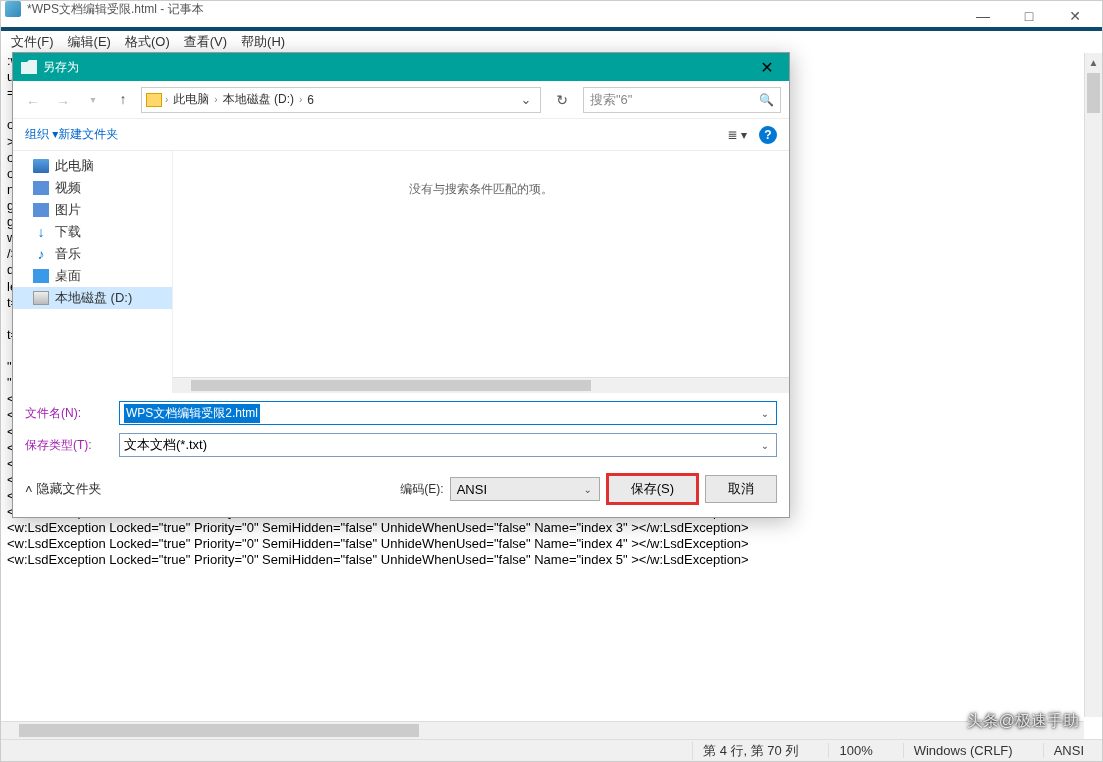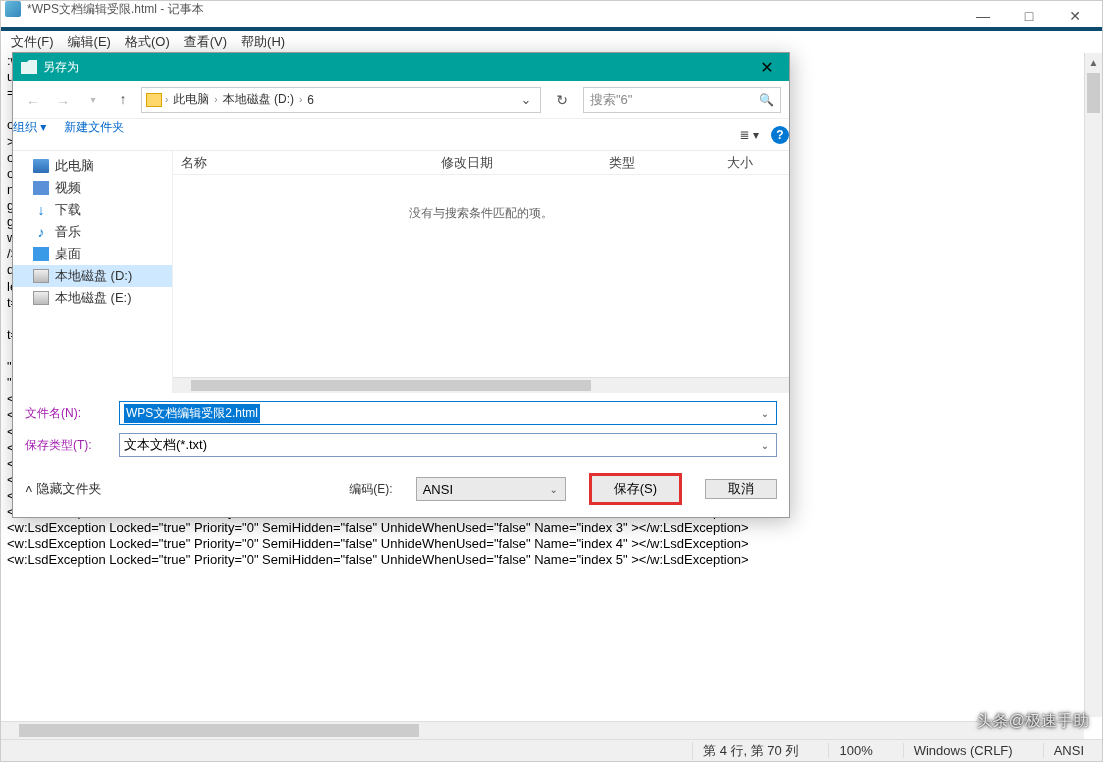--- a/index.html
+++ b/index.html
@@ -14,42 +14,42 @@
 .menubar span{font-size:13px;color:#333;padding:2px 4px}
 .content-area{flex:1;overflow:hidden;position:relative;background:#fff}
 .text-content{position:absolute;left:6px;right:22px;top:0;bottom:22px;font-family:Arial,sans-serif;font-size:15px;color:#000;line-height:1.24;white-space:nowrap;overflow:hidden}
 .text-line{display:block}
 .vscroll{position:absolute;right:0;top:0;bottom:22px;width:18px;background:#f0f0f0;border-left:1px solid #ddd}
 .vscroll-arrow{height:18px;display:flex;align-items:center;justify-content:center;color:#666;font-size:10px}
 .vscroll-thumb{position:absolute;left:2px;right:2px;top:20px;height:40px;background:#ccc}
 .hscroll{position:absolute;left:0;right:18px;bottom:0;height:18px;background:#f0f0f0;border-top:1px solid #ddd}
 .statusbar{height:22px;background:#f0f0f0;border-top:1px solid #ddd;display:flex;align-items:center;justify-content:flex-end;padding:0 8px;gap:20px;font-size:12px;color:#333}
 .sb-cell{padding:0 10px;border-left:1px solid #ddd}
-.watermark{position:absolute;right:14px;bottom:30px;font-size:16px;color:rgba(255,255,255,.85);text-shadow:0 0 4px rgba(0,0,0,.8),0 0 2px rgba(0,0,0,.9);pointer-events:none;z-index:500}
+.watermark{position:absolute;right:24px;bottom:30px;font-size:16px;color:rgba(255,255,255,.85);text-shadow:0 0 4px rgba(0,0,0,.8),0 0 2px rgba(0,0,0,.9);pointer-events:none;z-index:500}
 
 
 .save-dialog{position:absolute;left:12px;top:52px;width:778px;background:#fff;border:1px solid #999;box-shadow:2px 4px 20px rgba(0,0,0,.25);z-index:100;display:flex;flex-direction:column}
 .sd-title{height:28px;background:#00a19a;color:#fff;display:flex;align-items:center;padding:0 8px}
 .sd-title .folder-icon{width:16px;height:14px;margin-right:6px;position:relative}
 .sd-title .folder-icon::before{content:'';position:absolute;inset:0;background:#fff;opacity:.9;clip-path:polygon(0 2px,6px 2px,8px 0,16px 0,16px 14px,0 14px)}
 .sd-title span{flex:1;font-size:12px}
 .sd-close{width:28px;height:28px;display:flex;align-items:center;justify-content:center;font-size:16px;color:#000}
 .sd-nav{height:38px;display:flex;align-items:center;padding:0 8px;gap:6px;border-bottom:1px solid #eee}
 .nav-arrow{width:24px;height:24px;display:flex;align-items:center;justify-content:center;color:#bbb;font-size:14px}
 .nav-arrow.e{color:#555}
 .nav-up{transform:translateY(-1px)}
 .path-box{flex:1;height:26px;border:1px solid #ccc;display:flex;align-items:center;padding:0 4px;background:#fff}
 .path-seg{display:flex;align-items:center;gap:4px;font-size:12px;color:#333;padding:0 2px}
 .path-sep{color:#888;font-size:10px;margin:0 3px}
 .path-drop{margin-left:auto;width:20px;display:flex;align-items:center;justify-content:center;color:#555}
 .pc-icon{width:16px;height:14px;background:#ffd76a;border:1px solid #d9a400;position:relative}
 .refresh-btn{width:30px;height:26px;border:1px solid transparent;display:flex;align-items:center;justify-content:center;color:#555;font-size:14px}
 .search-box{width:198px;height:26px;border:1px solid #ccc;display:flex;align-items:center;padding:0 6px;color:#888;font-size:12px;gap:6px}
 .search-box .sicon{margin-left:auto;color:#777;font-size:12px}
-.sd-toolbar{height:32px;display:flex;padding:0 0;gap:18px;border-bottom:1px solid #ececec}
+.sd-toolbar{height:32px;display:flex;align-items:center;padding:0 12px;border-bottom:1px solid #ececec}
 .tb-link{color:#0066cc;font-size:12px}
 .tb-right{margin-left:auto;display:flex;align-items:center;gap:12px}
 .view-btn{display:flex;align-items:center;gap:4px;color:#444;font-size:12px}
 .help-icon{width:18px;height:18px;border-radius:50%;background:#0078d4;color:#fff;display:flex;align-items:center;justify-content:center;font-size:12px;font-weight:bold}
 .sd-body{display:flex;height:242px}
 .sd-tree{width:160px;border-right:1px solid #eee;overflow:auto;padding:4px 0}
 .tree-item{display:flex;align-items:center;gap:6px;padding:3px 6px 3px 20px;font-size:12px;color:#333;height:22px}
 .tree-item.sel{background:#cde8ff}
 .ti-icon{width:16px;height:14px;display:inline-block}
 .ic-pc{background:linear-gradient(#5aa0e0,#2d6db5);border-radius:1px}
@@ -72,24 +72,24 @@
 .h-thumb{position:absolute;top:2px;bottom:2px;left:18px;width:400px;background:#ccc}
 .sd-fields{padding:8px 12px;display:flex;flex-direction:column;gap:8px}
 .field-row{display:flex;align-items:center;gap:8px}
 .field-label{width:86px;text-align:left;font-size:12px;color:#a21caf}
 .field-input{flex:1;height:24px;border:1px solid #7a9ac0;padding:0 4px;display:flex;align-items:center;background:#fff;position:relative}
 .field-input.fn{border:1px solid #0078d4}
 .sel-text{background:#0078d4;color:#fff;padding:1px 2px;font-size:12px}
 .field-drop{position:absolute;right:2px;width:18px;text-align:center;color:#555;font-size:10px}
 .sd-footer{display:flex;align-items:center;padding:8px 12px 12px;gap:12px}
 .hide-folders{display:flex;align-items:center;gap:4px;font-size:12px;color:#333}
-.enc-row{margin-left:auto;display:flex;align-items:center;gap:23px}
+.enc-row{margin-left:auto;display:flex;align-items:center;gap:6px}
 .enc-label{font-size:12px;color:#333}
 .enc-select{width:150px;height:24px;border:1px solid #aaa;display:flex;align-items:center;padding:0 6px;font-size:12px;background:#eaeaea;position:relative}
-.btn{height:20px;padding:0 22px;border:1px solid #aaa;background:#eaeaea;font-size:12px;display:flex;align-items:center}
+.btn{height:28px;padding:0 22px;border:1px solid #aaa;background:#eaeaea;font-size:12px;display:flex;align-items:center}
 .btn.save{border:3px solid #e03030;padding:0 22px;height:32px;background:#eaeaea}
 </style>
 </head>
 <body>
 
 <div class="notepad-window">
 
   <div class="titlebar">
     <div class="title-icon"></div>
     <div class="title-text">*WPS文档编辑受限.html - 记事本</div>
@@ -204,47 +204,41 @@
     <div class="sd-tree" id="sd-tree">
         <div class="tree-item">
           <span class="ti-icon ic-pc"></span>
           <span>此电脑</span>
         </div>
         <div class="tree-item">
           <span class="ti-icon ic-video"></span>
           <span>视频</span>
         </div>
         <div class="tree-item">
+          <span class="ti-icon ic-image"></span>
+          <span>图片</span>
+        </div>
+        <div class="tree-item">
           <span class="ti-icon ic-download">↓</span>
           <span>下载</span>
         </div>
         <div class="tree-item">
           <span class="ti-icon ic-music">♪</span>
           <span>音乐</span>
         </div>
         <div class="tree-item">
           <span class="ti-icon ic-desktop"></span>
           <span>桌面</span>
         </div>
         <div class="tree-item sel">
           <span class="ti-icon ic-drive"></span>
           <span>本地磁盘 (D:)</span>
         </div>
-        <div class="tree-item">
-          <span class="ti-icon ic-drive"></span>
-          <span>本地磁盘 (E:)</span>
-        </div>
       </div>
     <div class="sd-list">
-      <div class="list-header">
-        <div class="lh name">名称</div>
-        <div class="lh date">修改日期</div>
-        <div class="lh type">类型</div>
-        <div class="lh size">大小</div>
-      </div>
       <div class="empty-msg">没有与搜索条件匹配的项。</div>
       <div class="h-scrollbar">
         <div class="h-thumb"></div>
       </div>
     </div>
   </div>
 
   <div class="sd-fields">
     <div class="field-row">
       <div class="field-label">文件名(N):</div>

